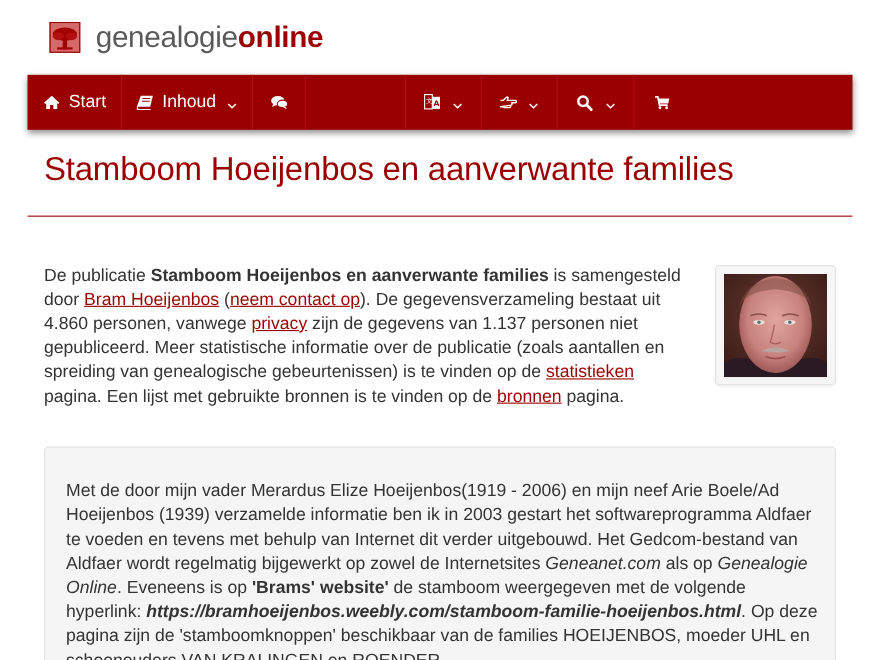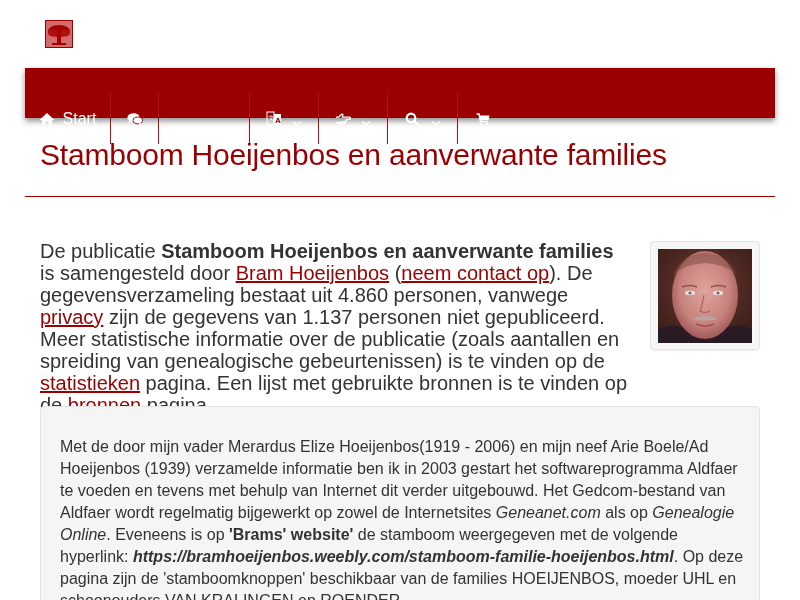--- a/index.html
+++ b/index.html
@@ -9,30 +9,30 @@
     .brand { position: absolute; left: 45px; top: 18px; height: 32px; display: flex; align-items: center; }
     .brand-logo { width: 28px; height: 28px; border: 1px solid #9a0000; background: #c45050; position: relative; overflow: hidden; }
     .brand-logo svg { position: absolute; left: 0; top: 0; }
     .brand-text { margin-left: 14px; font-size: 27px; letter-spacing: -0.3px; line-height: 32px; }
     .brand-text .b1 { color: #5a5a5a; }
     .brand-text .b2 { color: #9a0000; font-weight: bold; }
 
     .navbar { position: absolute; left: 25px; top: 68px; width: 750px; height: 50px; background: #9a0000;
       box-shadow: 0 3px 6px rgba(0,0,0,0.45); display: flex; }
     .nav-item { height: 50px; display: flex; align-items: center; justify-content: center; color: #ffffff;
-      font-size: 16px; border-right: 1px solid #b30f0f; cursor: pointer; margin-top: 26px; }
+      font-size: 16px; border-right: 1px solid #b30f0f; cursor: pointer; }
     .nav-item:last-child { border-right: none; }
     .nav-item .lbl { margin-left: 8px; }
     .nav-item .chev { margin-left: 10px; width: 10px; height: 10px; display: inline-block; }
     .nav-icon { display: inline-flex; align-items: center; justify-content: center; width: 16px; height: 16px; }
 
     .page-title { position: absolute; left: 40px; top: 138px; font-size: 30px; color: #9a0000; font-weight: normal; letter-spacing: -0.2px; }
     .title-rule { position: absolute; left: 25px; top: 196px; width: 750px; height: 1px; background: #9a0000; }
 
-    .intro { position: absolute; left: 40px; top: 240px; width: 590px; font-size: 20px; line-height: 22px; color: #333333; }
+    .intro { position: absolute; left: 40px; top: 240px; width: 590px; font-size: 16px; line-height: 22px; color: #333333; }
     .intro a { color: #9a0000; text-decoration: underline; }
     .intro b { color: #333333; }
 
     .avatar-frame { position: absolute; left: 650px; top: 241px; width: 110px; height: 109px; background: #f6f6f6;
       border: 1px solid #e3e3e3; border-radius: 4px; box-shadow: 0 1px 2px rgba(0,0,0,0.06); }
     .avatar { position: absolute; left: 7px; top: 7px; width: 94px; height: 94px; overflow: hidden; }
 
     .desc-box { position: absolute; left: 40px; top: 406px; width: 720px; height: 220px; background: #f5f5f5;
       border: 1px solid #e3e3e3; border-radius: 4px; }
     .desc-text { position: absolute; left: 19px; top: 29px; width: 690px; font-size: 16px; line-height: 22px; color: #333333; }
@@ -46,30 +46,47 @@
   <div class="brand-logo">
     <svg width="26" height="26" viewBox="0 0 26 26">
       <rect width="26" height="26" fill="#d46a6a"></rect>
       <ellipse cx="13" cy="10" rx="11" ry="6" fill="#a30000"></ellipse>
       <ellipse cx="7" cy="12" rx="5" ry="3.5" fill="#b01010"></ellipse>
       <ellipse cx="19" cy="12" rx="5" ry="3.5" fill="#b01010"></ellipse>
       <rect x="11" y="13" width="4" height="11" fill="#a30000"></rect>
       <rect x="6" y="22" width="14" height="2" fill="#a30000"></rect>
     </svg>
   </div>
+  <div class="brand-text">
+    <span class="b1">genealogie</span><span class="b2">online</span>
+  </div>
 </div>
 
 <nav class="navbar">
   <div class="nav-item" style="width:86px">
     <span class="nav-icon">
       <svg width="16" height="14" viewBox="0 0 16 14">
           <path d="M8 1 L1 7.5 L2.2 8.6 L3 7.9 V13 H6.5 V9.5 H9.5 V13 H13 V7.9 L13.8 8.6 L15 7.5 Z" fill="#fff"></path>
         </svg>
     </span>
     <span class="lbl">Start</span>
+  </div>
+  <div class="nav-item" style="width:119px">
+    <span class="nav-icon">
+      <svg width="16" height="14" viewBox="0 0 16 14">
+          <path d="M4 1 H15 L12.5 11 H2 Q0.8 11 1.2 12 Q1.5 13 2.5 13 H13 L12.7 14 H2 Q-0.5 14 0.3 11.5 Z" fill="#fff"></path>
+          <path d="M5.5 3.5 H12.5 M5 6 H12" stroke="#9a0000" stroke-width="1"></path>
+        </svg>
+    </span>
+    <span class="lbl">Inhoud</span>
+    <span class="chev">
+      <svg width="10" height="10" viewBox="0 0 10 10">
+          <path d="M1.5 3.5 L5 7 L8.5 3.5" stroke="#fff" stroke-width="1.3" fill="none"></path>
+        </svg>
+    </span>
   </div>
   <div class="nav-item" style="width:48px">
     <span class="nav-icon">
       <svg width="17" height="14" viewBox="0 0 17 14">
           <ellipse cx="7" cy="5.5" rx="6.5" ry="4.5" fill="#fff"></ellipse>
           <path d="M2.5 8.5 L1.5 11.5 L5.5 9.5 Z" fill="#fff"></path>
           <ellipse cx="11.5" cy="8.5" rx="5" ry="3.6" fill="#fff" stroke="#9a0000" stroke-width="1"></ellipse>
           <path d="M14 11 L16 13.5 L12 12 Z" fill="#fff"></path>
         </svg>
     </span>

